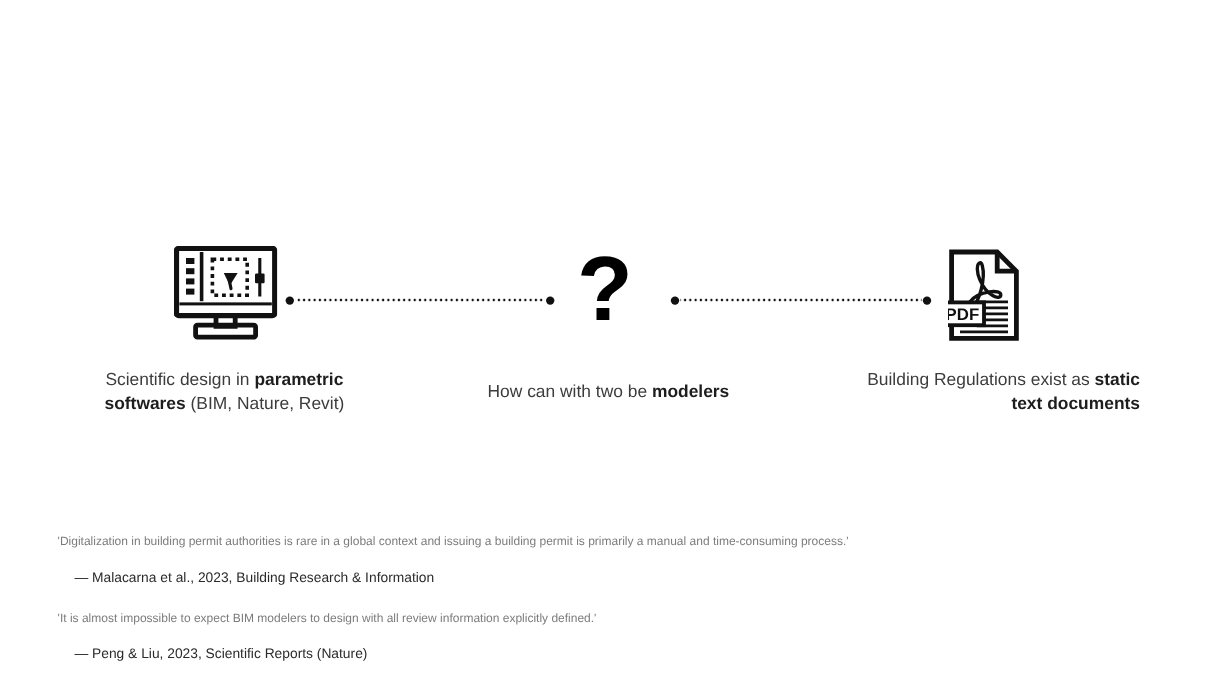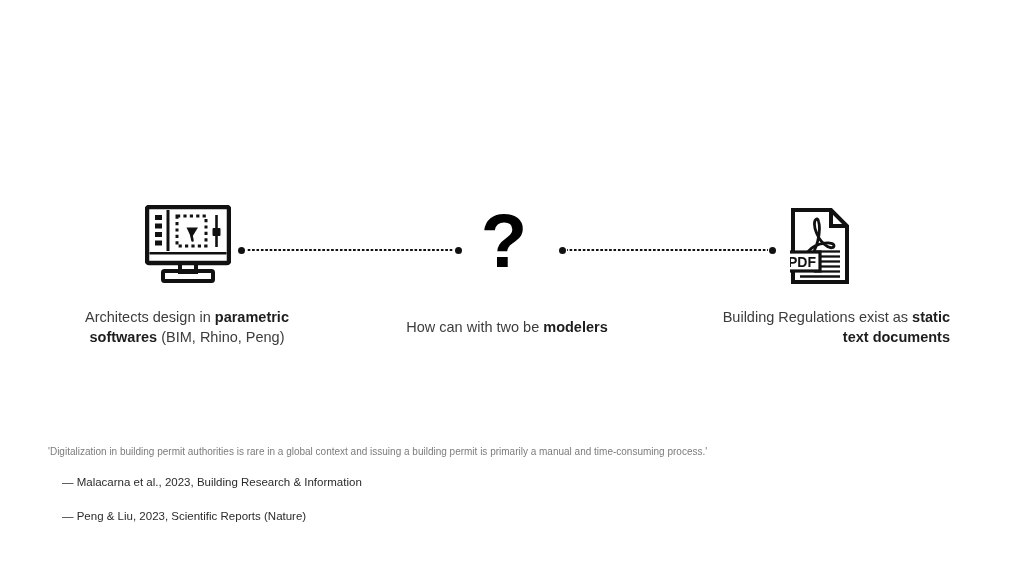--- a/index.html
+++ b/index.html
@@ -169,32 +169,33 @@
   <span class="conn-dot"></span>
 </div>
 
 <div class="connector" id="connector-right">
   <span class="conn-dot"></span>
   <span class="conn-line"></span>
   <span class="conn-dot"></span>
 </div>
 
 <div class="caption" id="caption-left">
-  <span>Architects design in </span><b>parametric softwares</b><span> (BIM, Rhino, Peng)</span>
+  <span>Scientific design in </span><b>parametric softwares</b><span> (BIM, Nature, Revit)</span>
 </div>
 
 <div class="caption" id="caption-center">
   <span>How can with two be </span><b>modelers</b><span></span>
 </div>
 
 <div class="caption" id="caption-right">
   <span>Building Regulations exist as </span><b>static text documents</b><span></span>
 </div>
 
 <div id="citations">
   <div class="citation-block">
     <p class="cite-quote">'Digitalization in building permit authorities is rare in a global context and issuing a building permit is primarily a manual and time-consuming process.'</p>
     <p class="cite-source">— Malacarna et al., 2023, Building Research &amp; Information</p>
   </div>
   <div class="citation-block">
+    <p class="cite-quote">'It is almost impossible to expect BIM modelers to design with all review information explicitly defined.'</p>
     <p class="cite-source">— Peng &amp; Liu, 2023, Scientific Reports (Nature)</p>
   </div>
 </div>
 
 </body></html>

